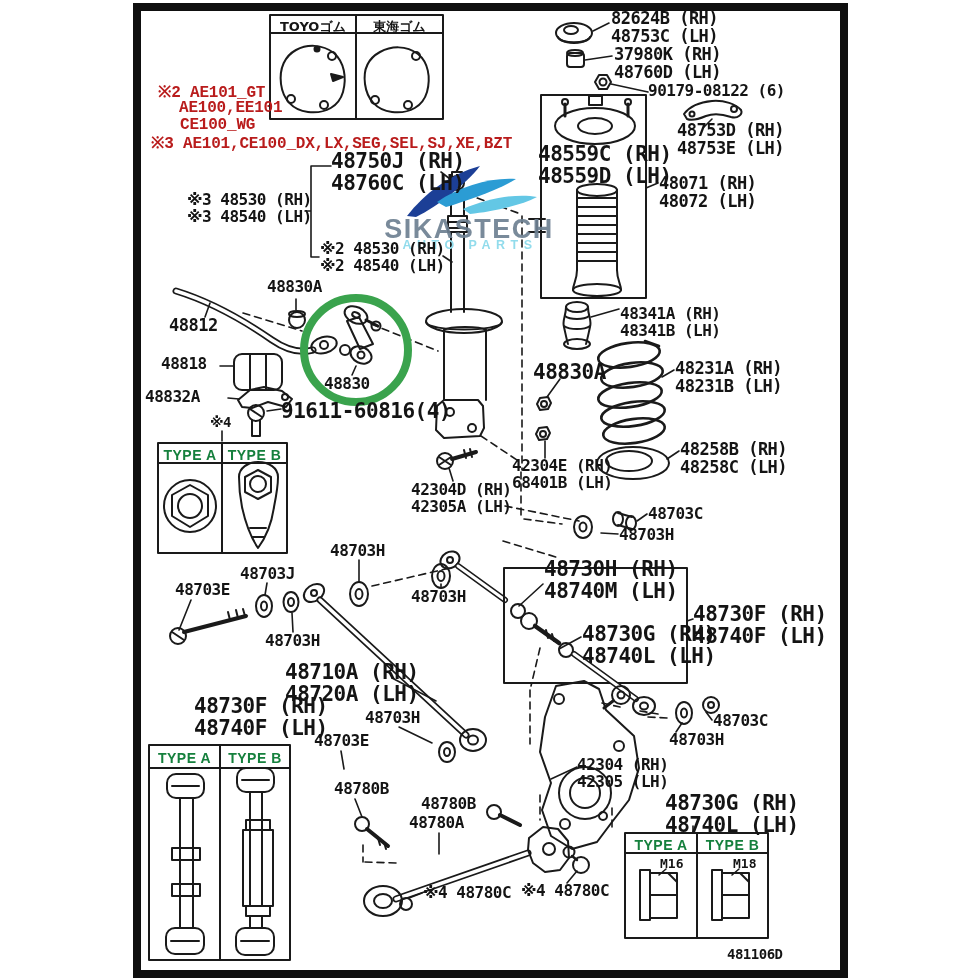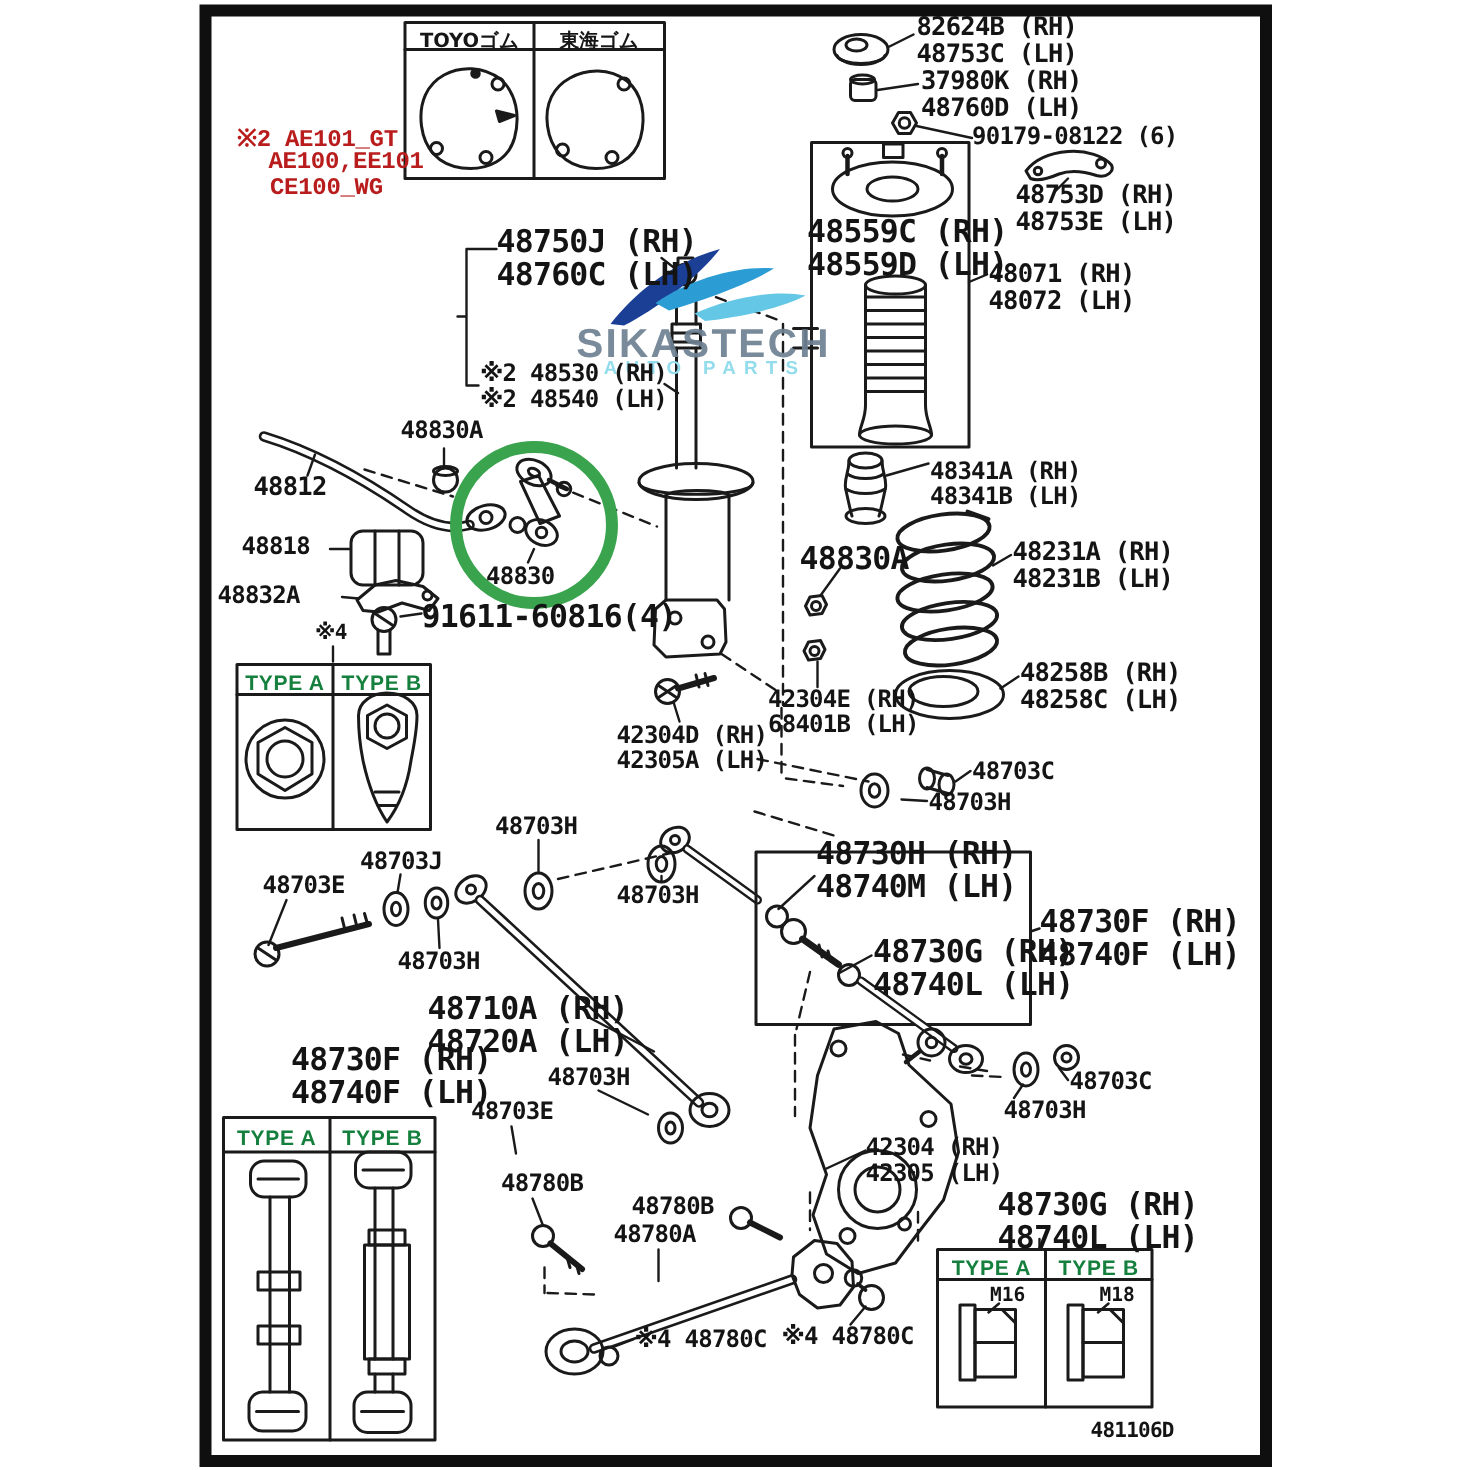--- a/index.html
+++ b/index.html
@@ -331,20 +331,21 @@
     <text x="470" y="249" text-anchor="middle" fill="#92dcec" font-family="Liberation Sans, DejaVu Sans, sans-serif" font-size="12.5" font-weight="bold" letter-spacing="5.5">AUTO PARTS</text>
   </g>
 </svg>
 
 <div class="jp" style="left:270px;top:18px;width:86px">TOYOゴム</div>
 <div class="jp" style="left:356px;top:18px;width:87px">東海ゴム</div>
 
 <div class="note" style="left:158px;top:80px">※2 AE101_GT</div>
 <div class="note" style="left:179px;top:99px">AE100,EE101</div>
 <div class="note" style="left:180px;top:116px">CE100_WG</div>
+<div class="note" style="left:151px;top:131px">※3 AE101,CE100_DX,LX,SEG,SEL,SJ,XE,BZT</div>
 
 <div class="th" style="left:158px;top:447px;width:64px">TYPE A</div>
 <div class="th" style="left:222px;top:447px;width:65px">TYPE B</div>
 <div class="th" style="left:149px;top:750px;width:71px">TYPE A</div>
 <div class="th" style="left:220px;top:750px;width:70px">TYPE B</div>
 <div class="th" style="left:625px;top:837px;width:72px">TYPE A</div>
 <div class="th" style="left:697px;top:837px;width:71px">TYPE B</div>
 <div class="mlbl" style="left:660px;top:856px">M16</div>
 <div class="mlbl" style="left:733px;top:856px">M18</div>
 
@@ -354,20 +355,22 @@
 48760D (LH)</div>
 <div class="lbl" style="left:648px;top:83px">90179-08122 (6)</div>
 <div class="lbl s17" style="left:677px;top:122px">48753D (RH)
 48753E (LH)</div>
 <div class="lbl s15" style="left:538px;top:143px">48559C (RH)
 48559D (LH)</div>
 <div class="lbl s17" style="left:659px;top:175px">48071 (RH)
 48072 (LH)</div>
 <div class="lbl s15" style="left:331px;top:150px">48750J (RH)
 48760C (LH)</div>
+<div class="lbl" style="left:187px;top:192px">※3 48530 (RH)
+※3 48540 (LH)</div>
 <div class="lbl" style="left:320px;top:241px">※2 48530 (RH)
 ※2 48540 (LH)</div>
 <div class="lbl" style="left:267px;top:279px">48830A</div>
 <div class="lbl s17" style="left:169px;top:317px">48812</div>
 <div class="lbl" style="left:161px;top:356px">48818</div>
 <div class="lbl" style="left:145px;top:389px">48832A</div>
 <div class="lbl s15" style="left:281px;top:400px">91611-60816(4)</div>
 <div class="lbl s14" style="left:210px;top:415px">※4</div>
 <div class="lbl" style="left:324px;top:376px">48830</div>
 <div class="lbl" style="left:620px;top:306px">48341A (RH)

